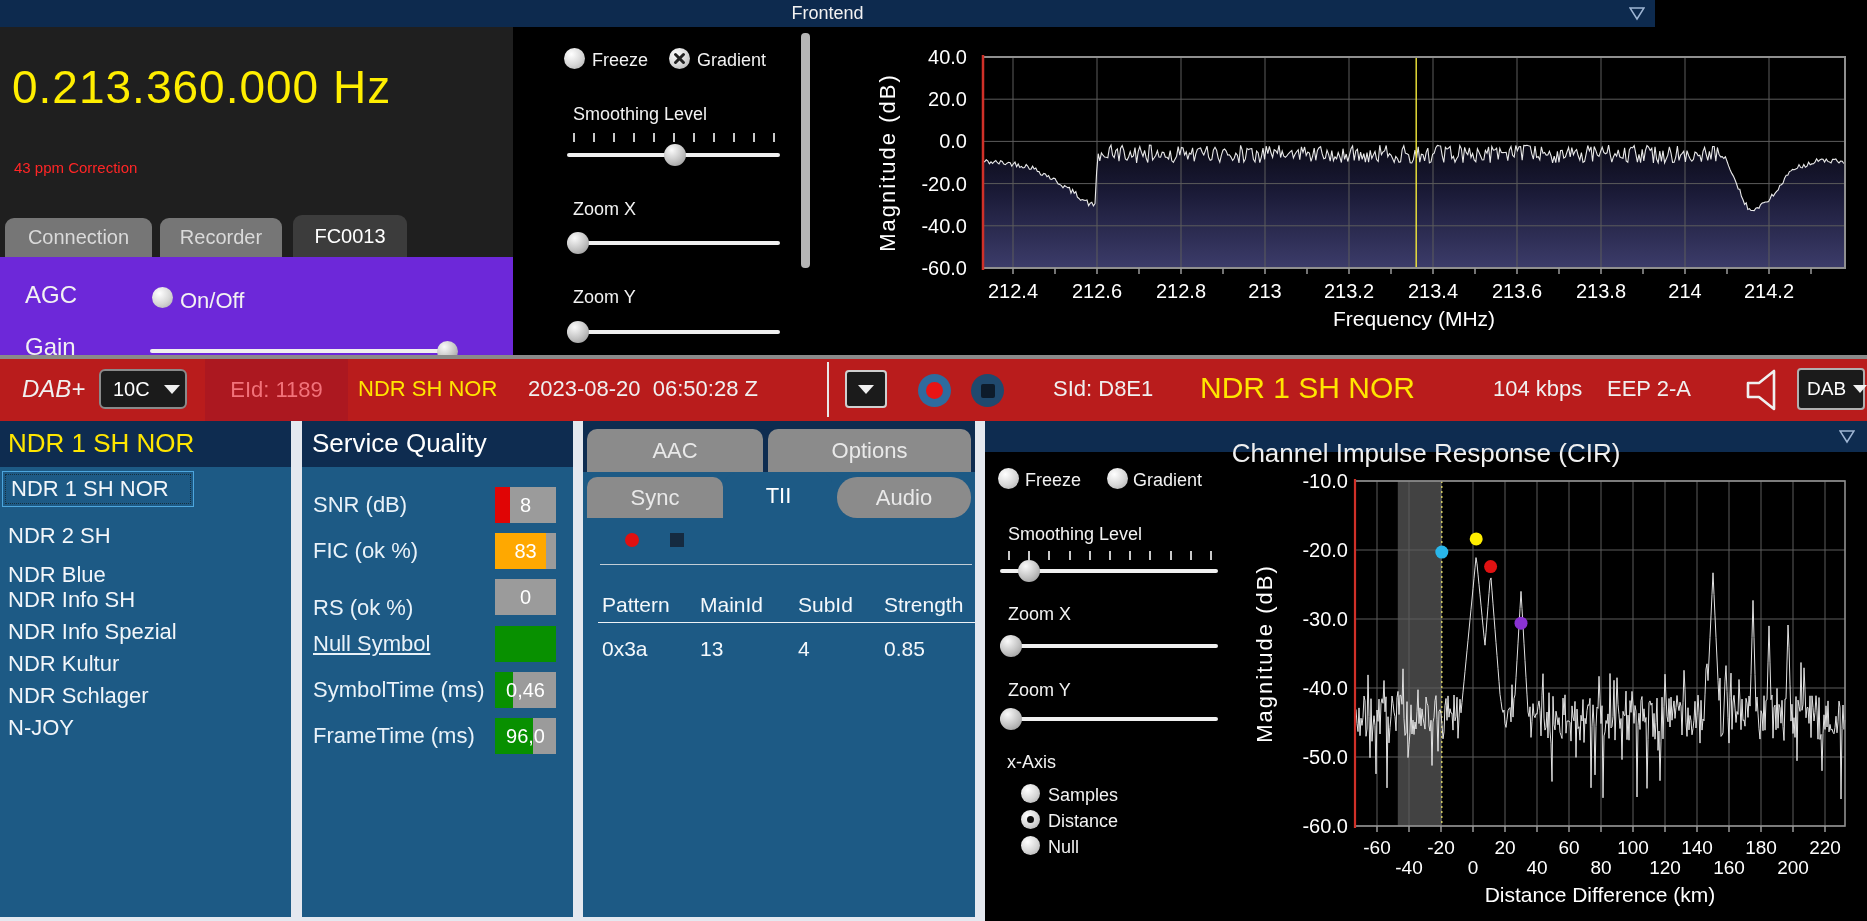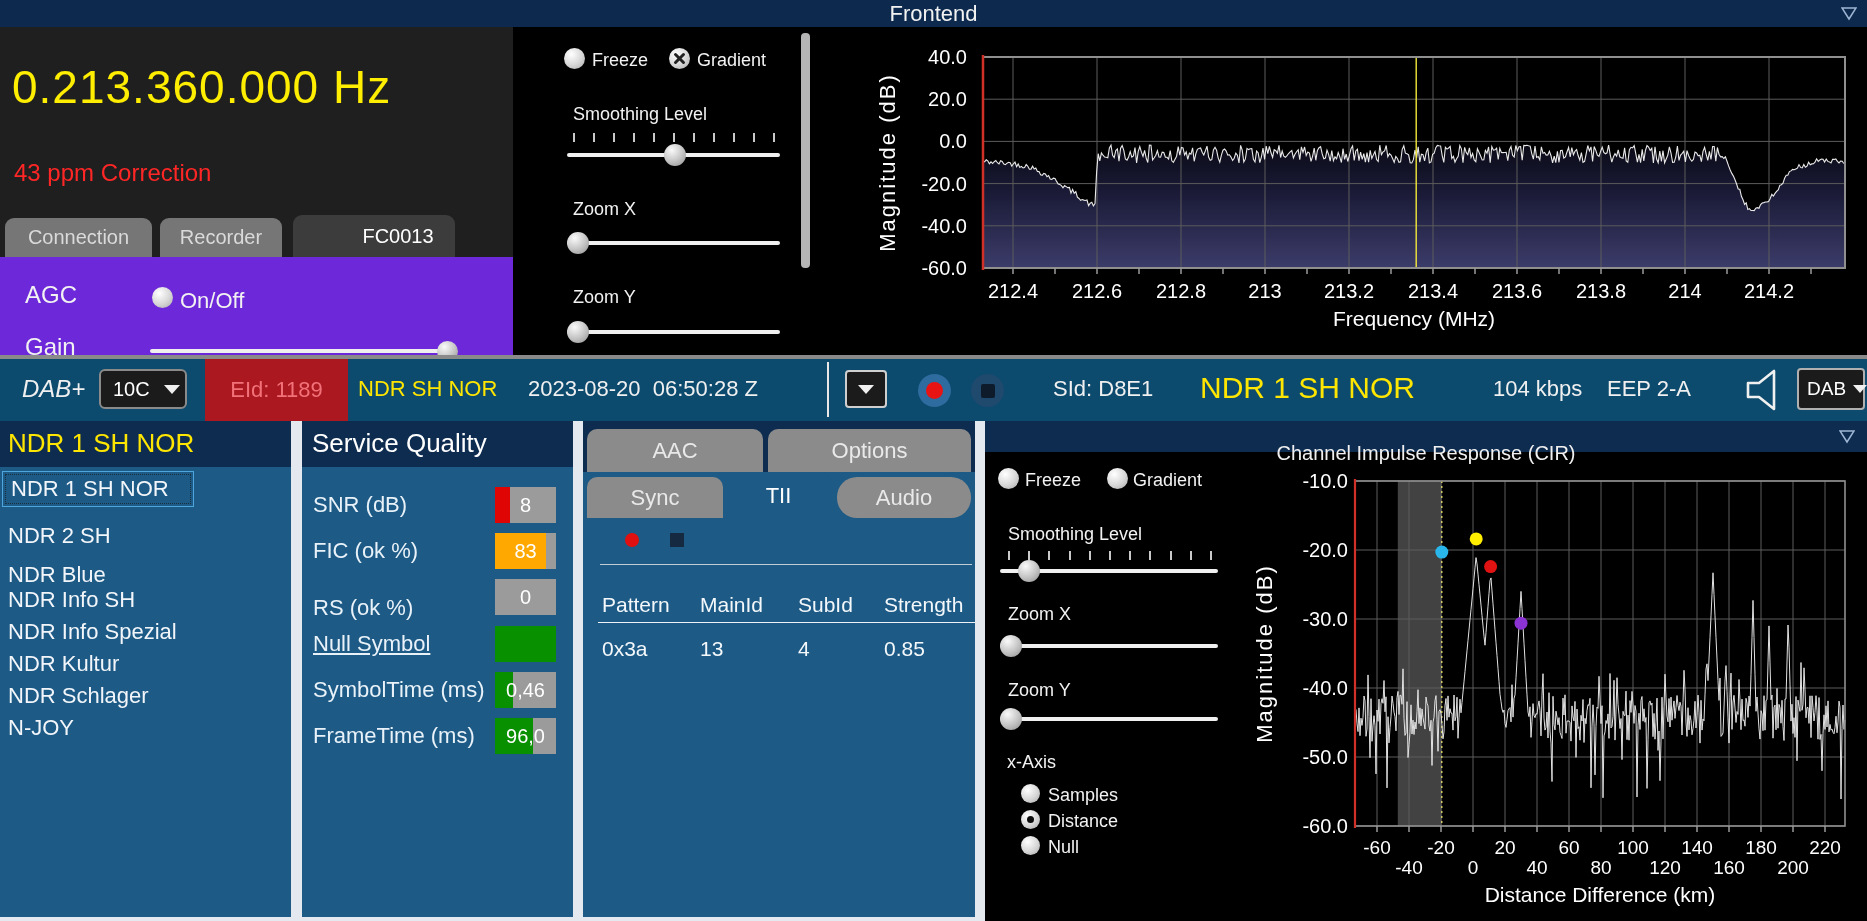--- a/index.html
+++ b/index.html
@@ -1,46 +1,46 @@
 <!DOCTYPE html>
 <html><head>
 <meta charset="utf-8">
 <style>
   html,body{margin:0;padding:0;background:#000;}
   #app{position:relative;width:1867px;height:921px;background:#000;overflow:hidden;
        font-family:"Liberation Sans",sans-serif;color:#f0f0f0;-webkit-font-smoothing:antialiased;}
   .abs{position:absolute;}
   
-  .titlebar{position:absolute;left:0;top:0;width:1867px;height:27px;background:#0d2a4e;
-            display:flex;align-items:center;justify-content:center;font-size:22px;color:#f2f2f2;}
+  .titlebar{position:absolute;left:0;top:0;width:1655px;height:27px;background:#0d2a4e;
+            display:flex;align-items:center;justify-content:center;font-size:18px;color:#f2f2f2;}
   .collapse{position:absolute;top:6px;}
   
   .left-panel{position:absolute;left:0;top:27px;width:513px;height:328px;background:#1f1f1f;}
   .freq{position:absolute;left:12px;top:33px;font-size:46px;font-weight:300;color:#ffee00;letter-spacing:1px;}
-  .ppm{position:absolute;left:14px;top:132px;font-size:24px;color:#ff2626;}
+  .ppm{position:absolute;left:14px;top:132px;font-size:15px;color:#ff2626;}
   .fe-tab{position:absolute;border-radius:9px 9px 0 0;background:#767676;color:#dadada;
           display:flex;align-items:center;justify-content:center;font-size:20px;}
   .fe-tab.active{background:#3c3c3c;color:#ffffff;}
   .fe-tabpanel{position:absolute;left:0;top:230px;width:513px;height:121px;background:#6d28d9;}
   
   .radio{position:absolute;width:21px;height:21px;border-radius:50%;
          background:radial-gradient(circle at 35% 30%, #ffffff, #d6d6d6 55%, #a8a8a8);}
   .radio.dot::after{content:"";position:absolute;inset:6px;border-radius:50%;background:#0d0d0d;}
   .radio svg{position:absolute;inset:0;}
   .track{position:absolute;height:4px;background:#f0f0f0;border-radius:2px;}
   .handle{position:absolute;width:22px;height:22px;border-radius:50%;
           background:radial-gradient(circle at 35% 28%, #fafafa, #c2c2c2 55%, #8d8d8d);}
   .handle.sm{width:21px;height:21px;}
   .tickrow{position:absolute;display:flex;justify-content:space-between;}
   .tickrow i{width:2px;height:9px;background:#c9c9c9;}
   .ctl-label{position:absolute;font-size:18px;color:#f2f2f2;}
   .scrollbar{position:absolute;background:#b5b5b5;border-radius:4px;}
   
   .statusstrip{position:absolute;left:0;top:355px;width:1867px;height:4px;background:#8a8a8a;}
-  .statusbar{position:absolute;left:0;top:359px;width:1867px;height:70px;background:#0c4a6e;}
+  .statusbar{position:absolute;left:0;top:359px;width:1867px;height:70px;background:#b91c1c;}
   .sb-text{position:absolute;white-space:pre;}
   .dropdown{position:absolute;background:#1b1b1b;border:2px solid #8a8a8a;border-radius:6px;
             display:flex;align-items:center;color:#fff;}
   .caret{width:0;height:0;border-left:8px solid transparent;border-right:8px solid transparent;
          border-top:9px solid #f0f0f0;}
   .eid{position:absolute;background:#ac1820;color:#f2727a;display:flex;align-items:center;justify-content:center;font-size:22px;}
   .roundbtn{position:absolute;border-radius:50%;display:flex;align-items:center;justify-content:center;}
   
   .panel-blue{position:absolute;background:#1d5a85;}
   .panel-navy{position:absolute;background:#0e2c50;}
@@ -72,21 +72,21 @@
       <polygon points="1,2 15,2 8,13" fill="none" stroke="#9fb6d4" stroke-width="1.5"></polygon>
     </svg>
   </div>
 
   <div class="left-panel">
     <div class="freq">0.213.360.000 Hz</div>
     <div class="ppm">43 ppm Correction</div>
     <div id="fe-tabs">
         <div class="fe-tab" style="left: 5px; width: 147px; top: 191px; height: 39px;">Connection</div>
         <div class="fe-tab" style="left: 160px; width: 122px; top: 191px; height: 39px;">Recorder</div>
-        <div class="fe-tab active" style="left: 293px; width: 114px; top: 188px; height: 42px; padding-left: 48px;">FC0013</div>
+        <div class="fe-tab active" style="left: 293px; width: 114px; top: 188px; height: 42px;">FC0013</div>
       </div>
     <div class="fe-tabpanel">
       <div class="ctl-label" style="left:25px;top:24px;font-size:24px;">AGC</div>
       <div class="radio" id="agc-radio" style="left:152px;top:30px;"></div>
       <div class="ctl-label" style="left:180px;top:31px;font-size:22px;">On/Off</div>
       <div class="ctl-label" style="left:25px;top:76px;font-size:24px;">Gain</div>
       <div class="track" style="left:150px;top:92px;width:306px;"></div>
       <div class="handle sm" id="gain-handle" style="top: 84px; left: 436.82px;"></div>
     </div>
   </div>
@@ -307,21 +307,21 @@
         <div class="tii-cell" style="left: 19px; top: 216px;">0x3a</div>
         <div class="tii-cell" style="left: 117px; top: 216px;">13</div>
         <div class="tii-cell" style="left: 215px; top: 216px;">4</div>
         <div class="tii-cell" style="left: 301px; top: 216px;">0.85</div>
       </div>
   </div>
   <div class="divider" style="left:975px;top:421px;width:10px;height:500px;"></div>
 
   <div class="cir-panel">
     <div class="panel-navy" style="left:0;top:0;width:882px;height:31px;display:flex;align-items:center;justify-content:center;">
-      <span style="font-size:20px;margin-top:34px;">Channel Impulse Response (CIR)</span>
+      <span style="font-size:26px;margin-top:34px;">Channel Impulse Response (CIR)</span>
       <svg class="collapse" style="right:12px;top:8px;" width="16" height="15">
         <polygon points="1,2 15,2 8,13" fill="none" stroke="#9fb6d4" stroke-width="1.5"></polygon>
       </svg>
     </div>
     <div class="radio" id="cir-freeze" style="left:13px;top:47px;"></div>
     <div class="ctl-label" style="left:40px;top:49px;">Freeze</div>
     <div class="radio" id="cir-gradient" style="left:122px;top:47px;"></div>
     <div class="ctl-label" style="left:148px;top:49px;">Gradient</div>
 
     <div class="ctl-label" style="left:23px;top:103px;">Smoothing Level</div>

